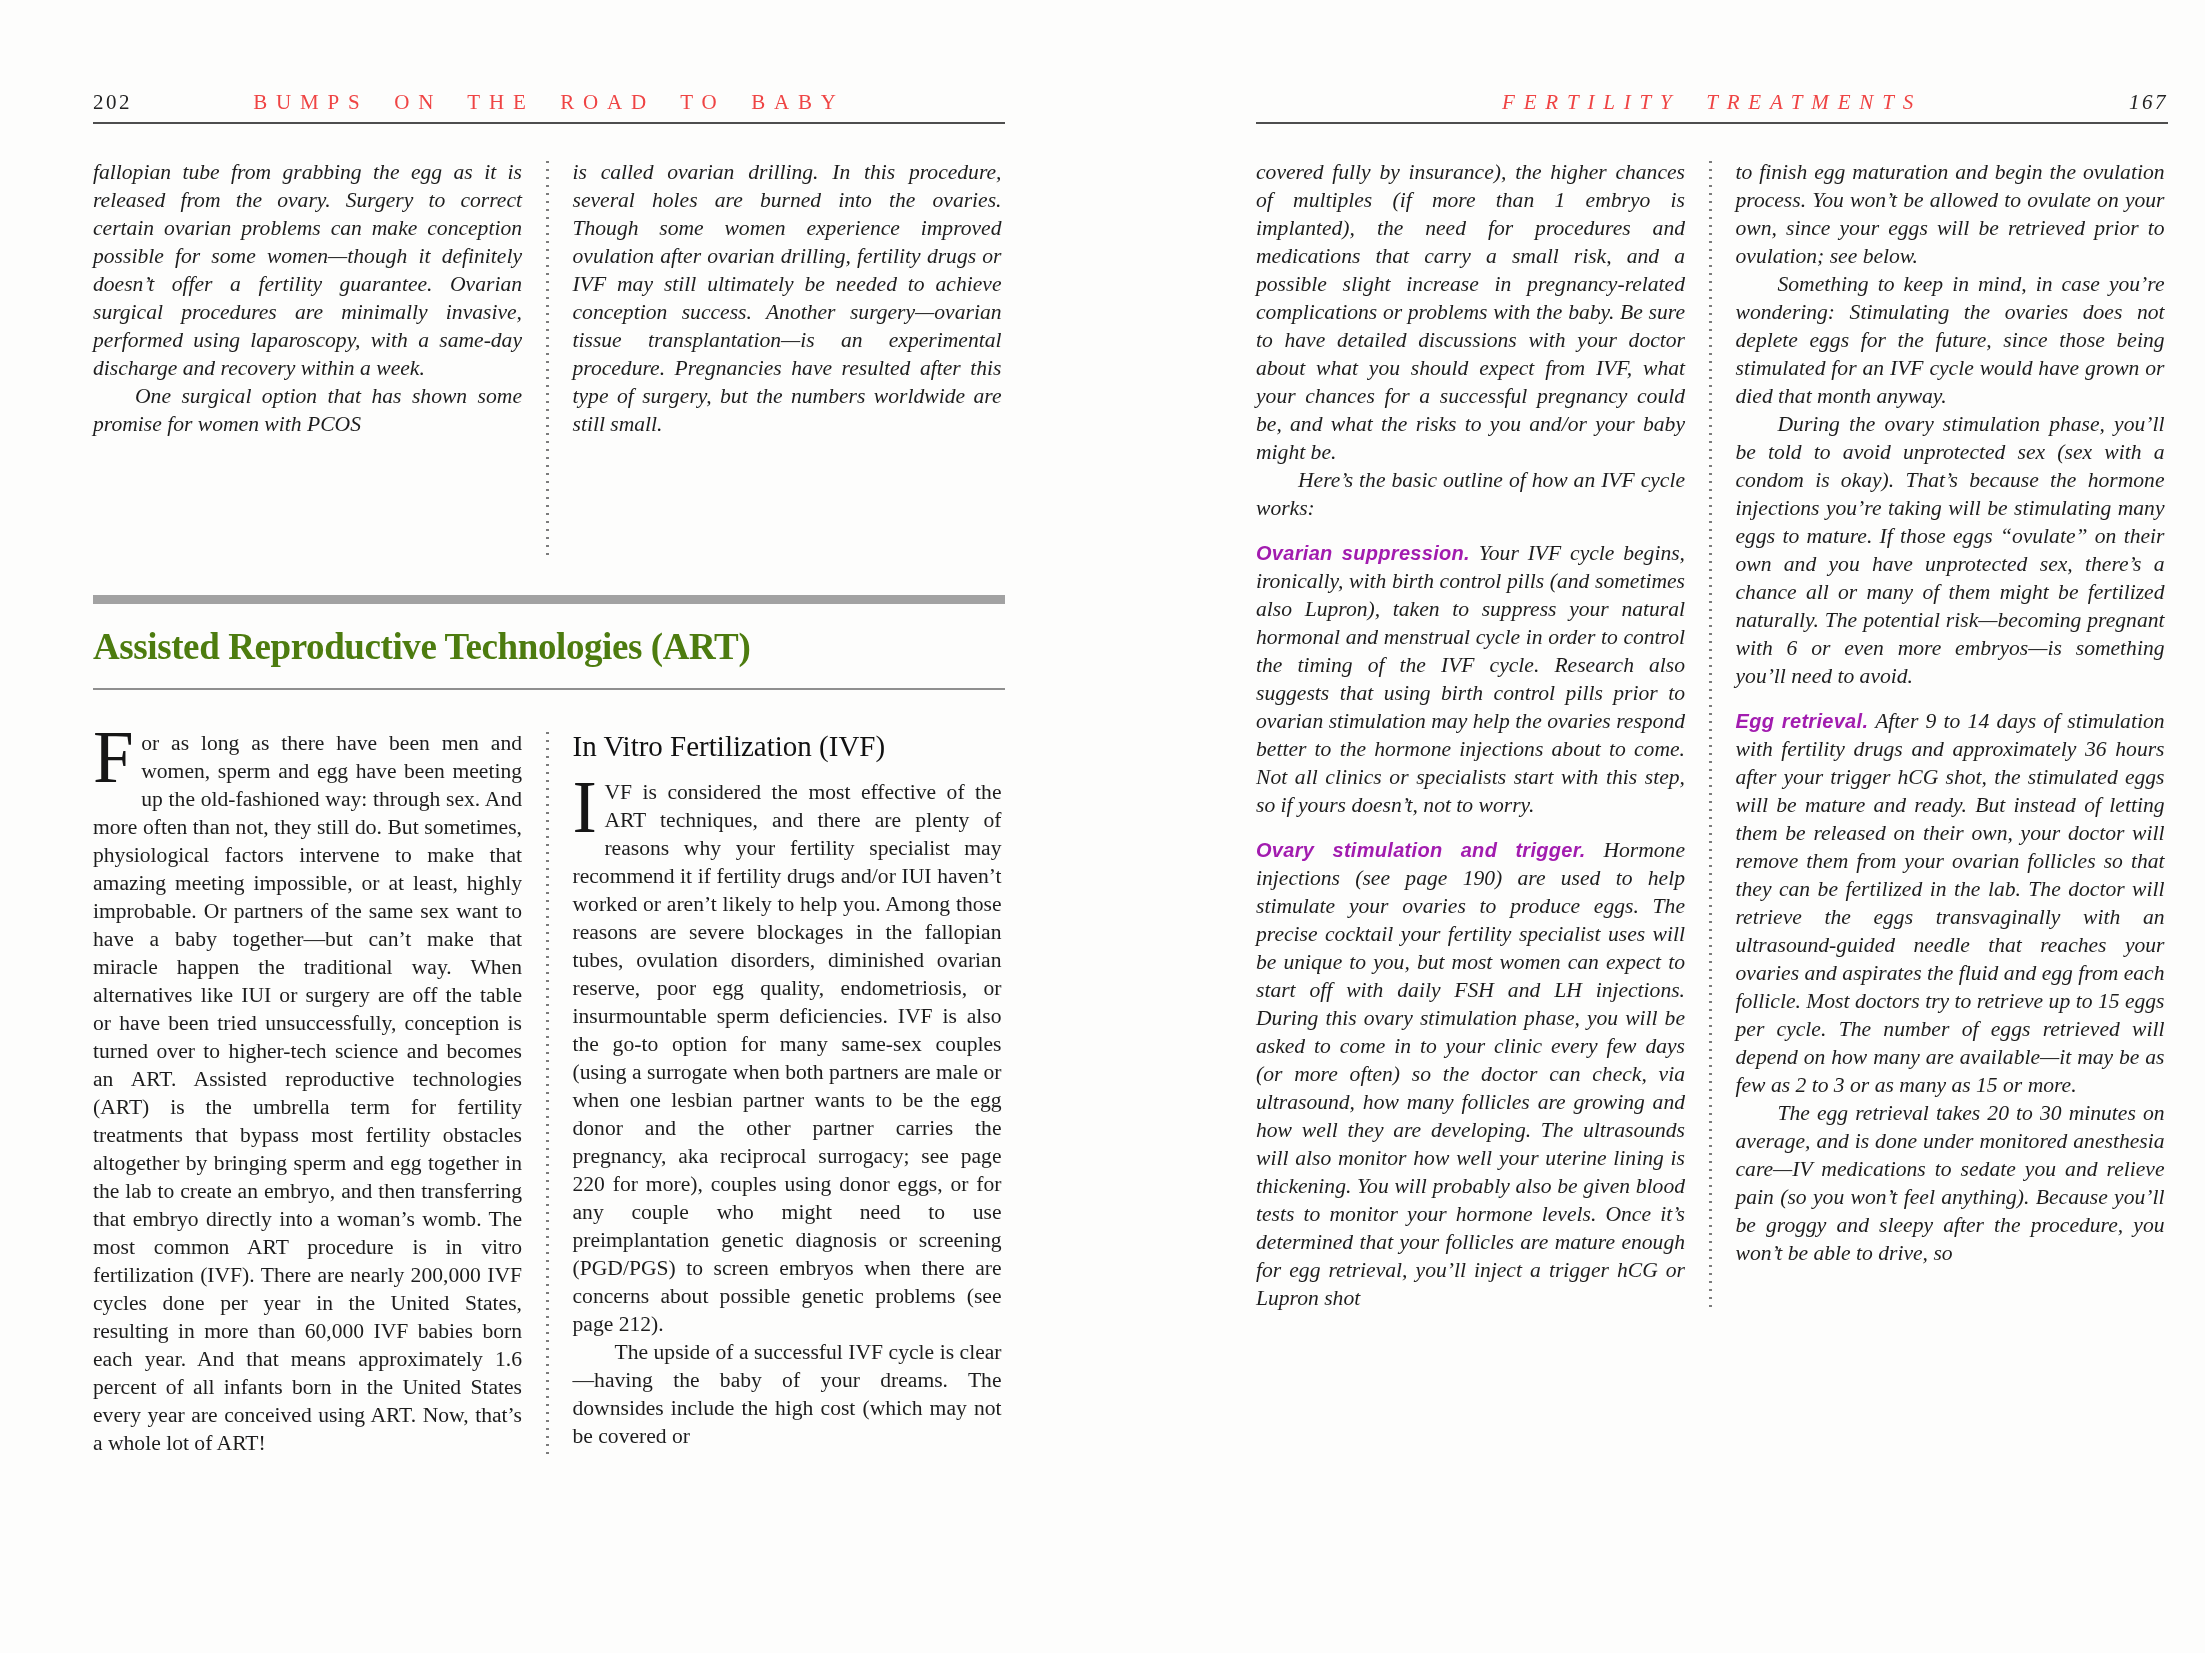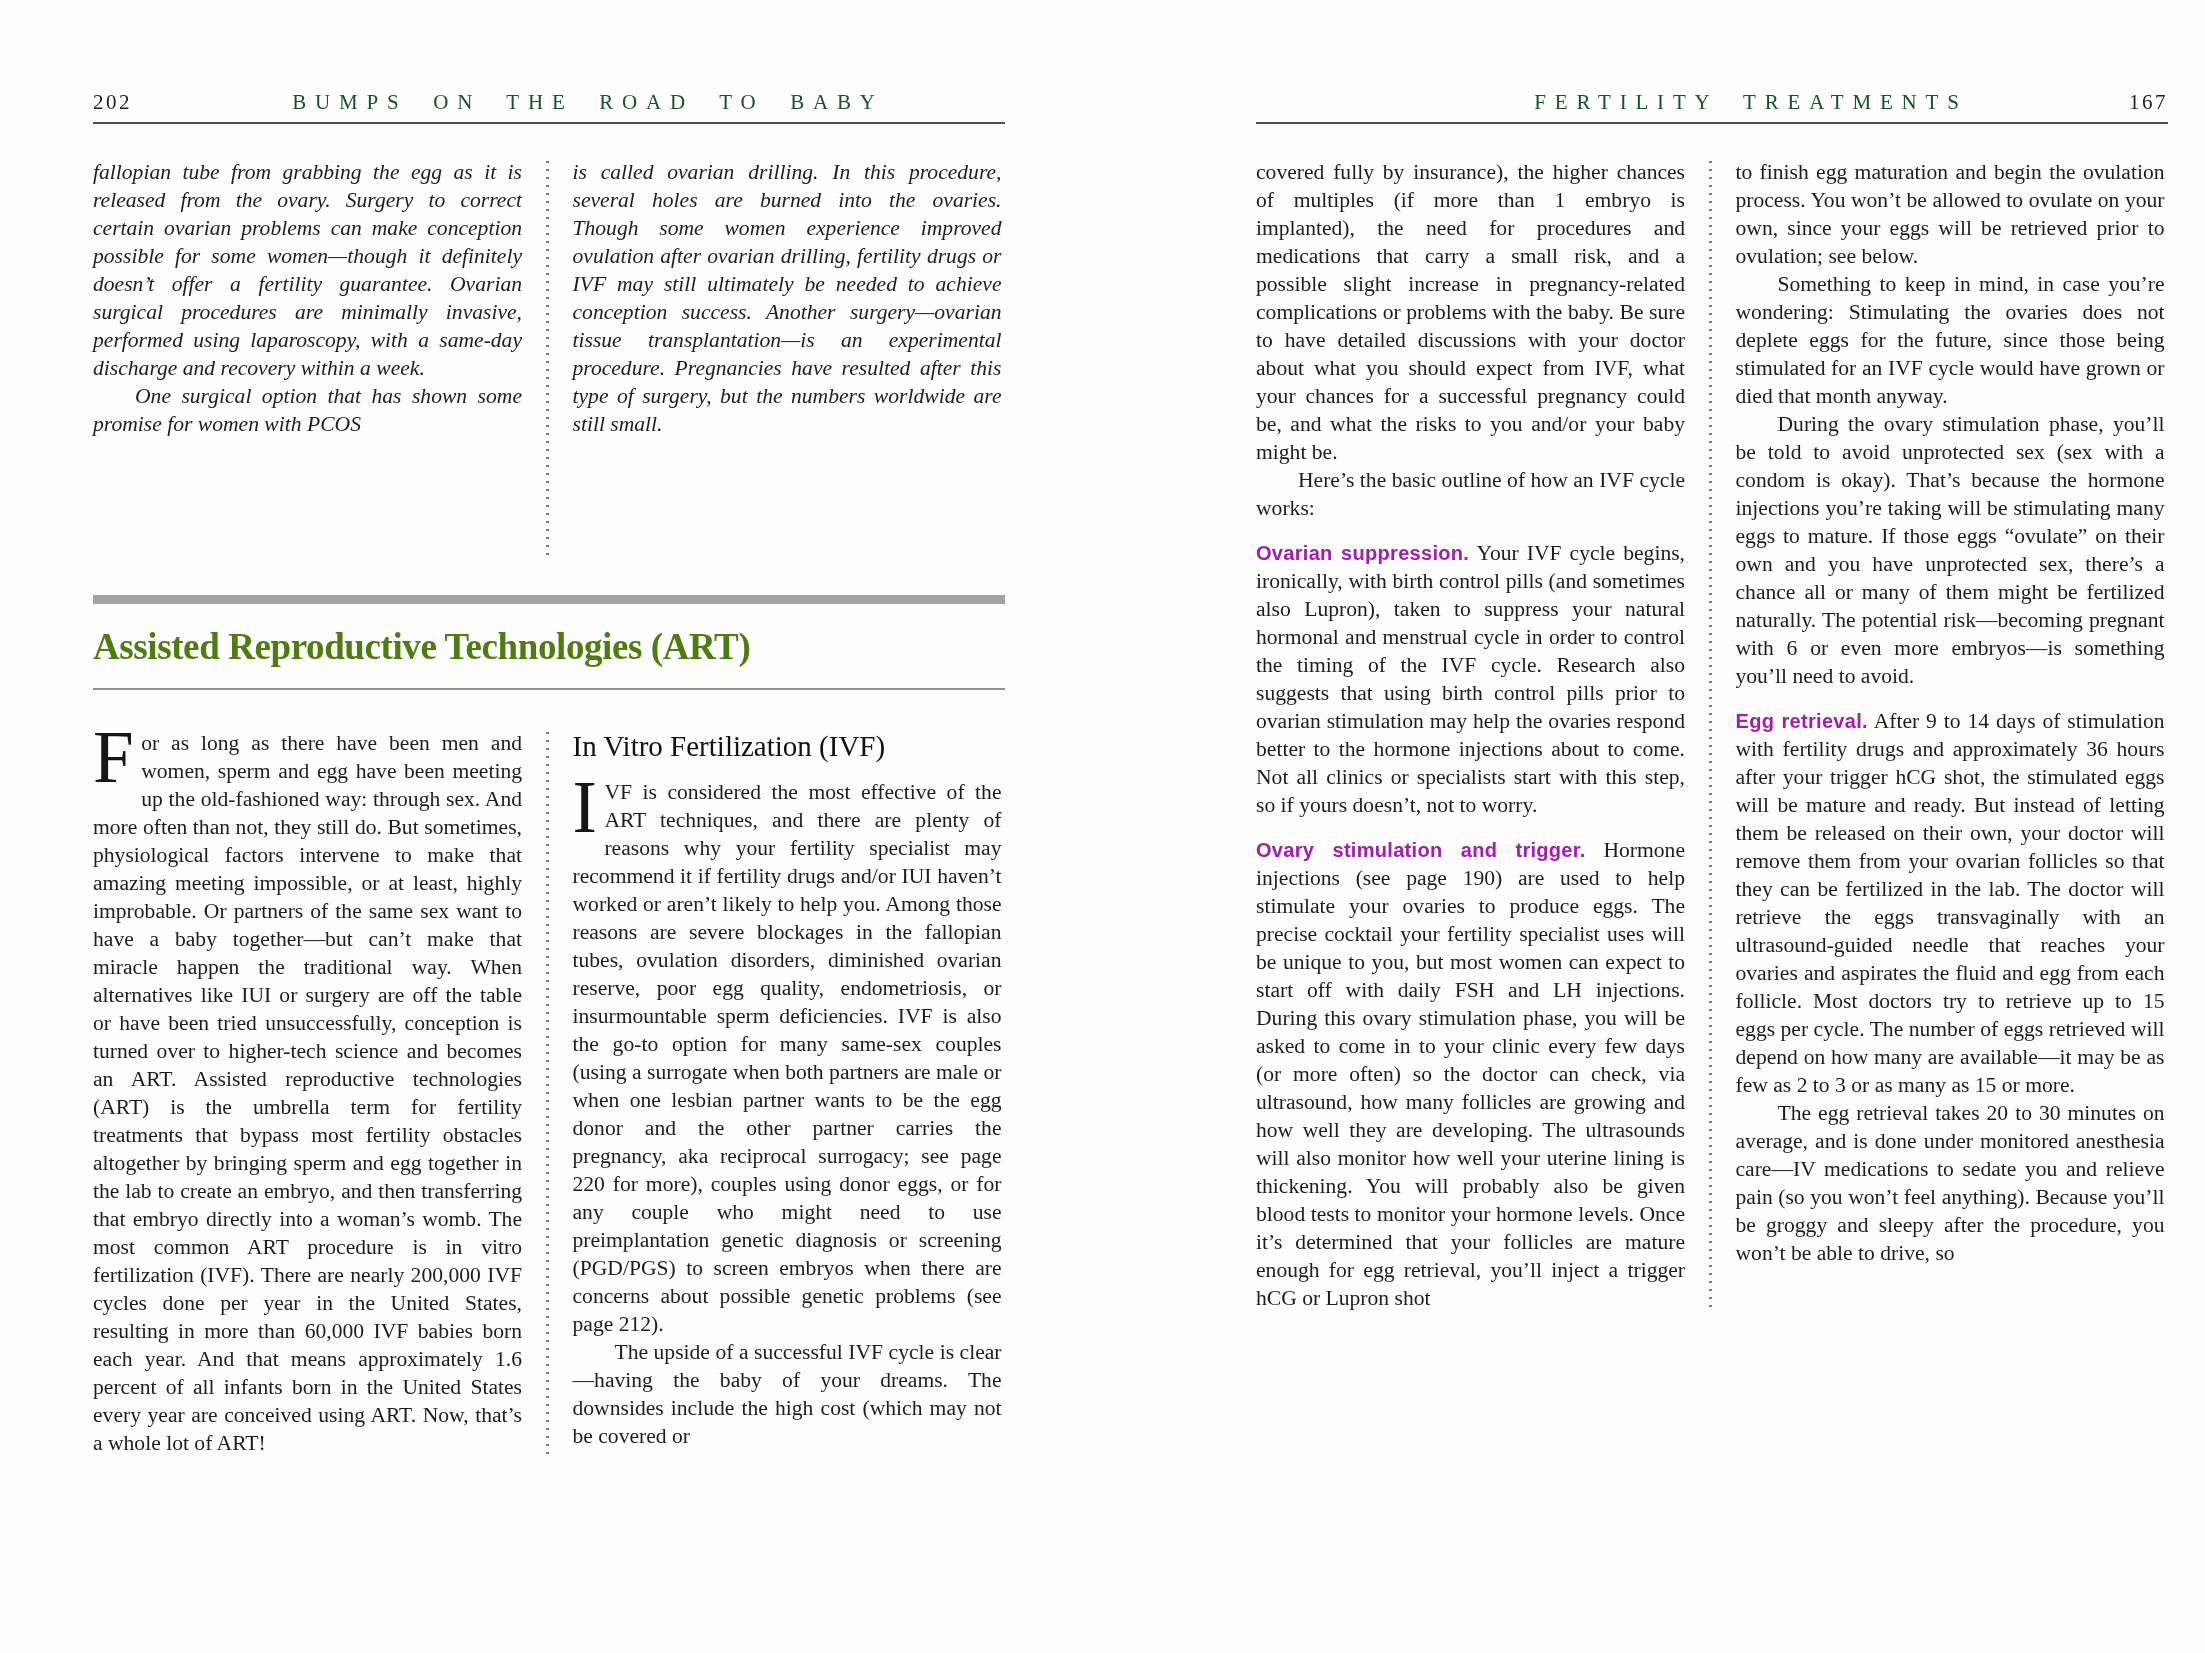--- a/index.html
+++ b/index.html
@@ -6,40 +6,40 @@
   body {
     width: 2205px; height: 1654px;
     background: #fdfdfc;
     overflow: hidden;
     font-family: "Liberation Serif", serif;
     color: #1d1d1d;
   }
   .spread { position: relative; width: 2205px; height: 1654px; }
   .page { position: absolute; top: 81px; width: 912px; }
   #left-page  { left: 93px; }
-  #right-page { left: 1256px; }
+  #right-page { left: 1256px; font-style: italic; }
 
   
   .running-head {
     position: relative; height: 41px;
     border-bottom: 2.5px solid #4e4e4e;
     margin-bottom: 34px;
   }
   .folio {
     position: absolute; bottom: 6.8px;
     font-size: 21px; letter-spacing: 2.5px; color: #232323;
   }
   .folio-left  { left: 0; }
   .folio-right { right: 0; }
   .head-title {
     position: absolute; bottom: 6.8px; left: 50%;
     transform: translateX(-50%);
     white-space: nowrap;
-    font-size: 21px; color: #14532d;
-    letter-spacing: 0.42em; word-spacing: 0.55em; margin-left: 39px;
+    font-size: 21px; color: #ef4444;
+    letter-spacing: 0.42em; word-spacing: 0.55em;
   }
 
   
   .columns { display: flex; align-items: flex-start; }
   .col { width: 429px; }
   .col-divider {
     width: 2.5px; align-self: stretch;
     margin: 3.4px 24px 0 24px;
     background: repeating-linear-gradient(to bottom, #7c7c7c 0 2.5px, transparent 2.5px 8px);
   }

